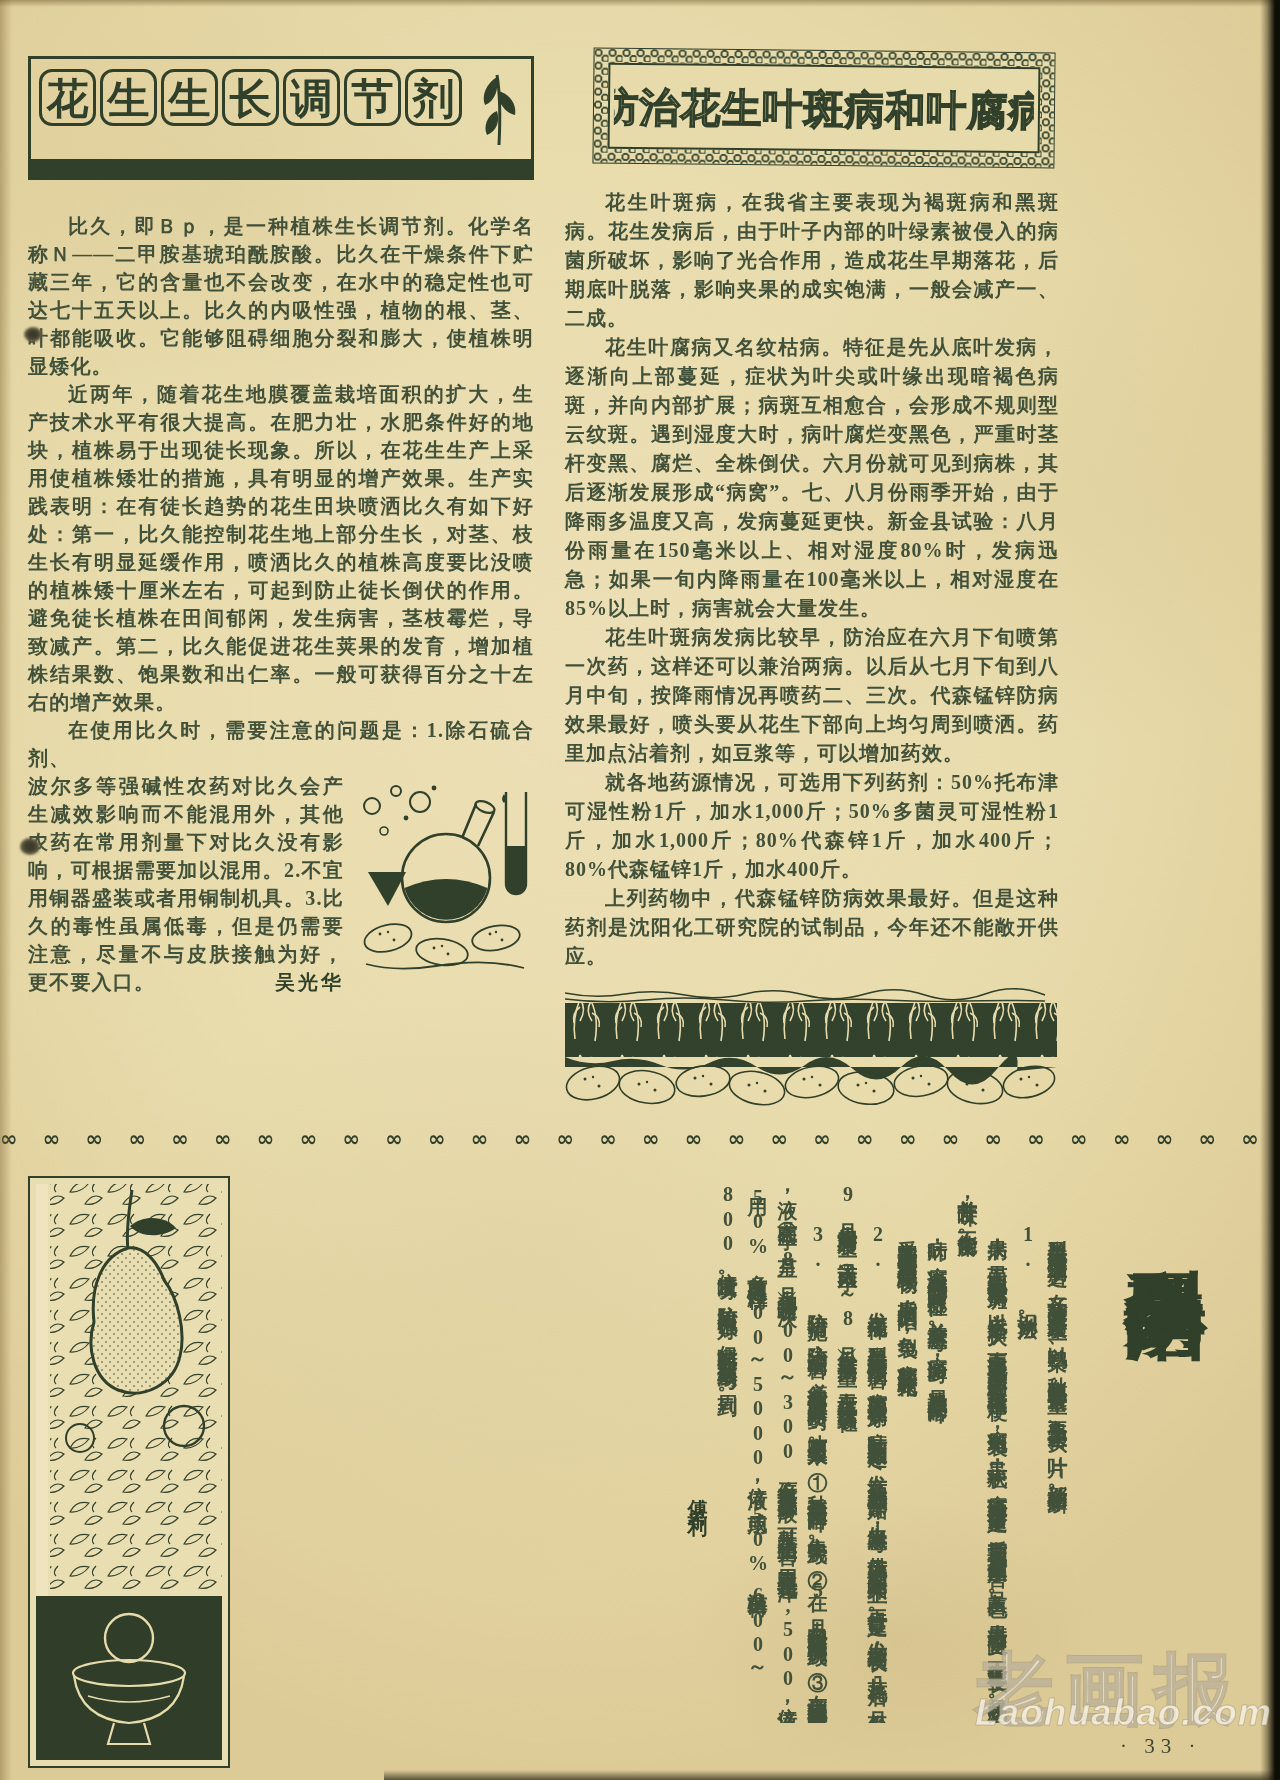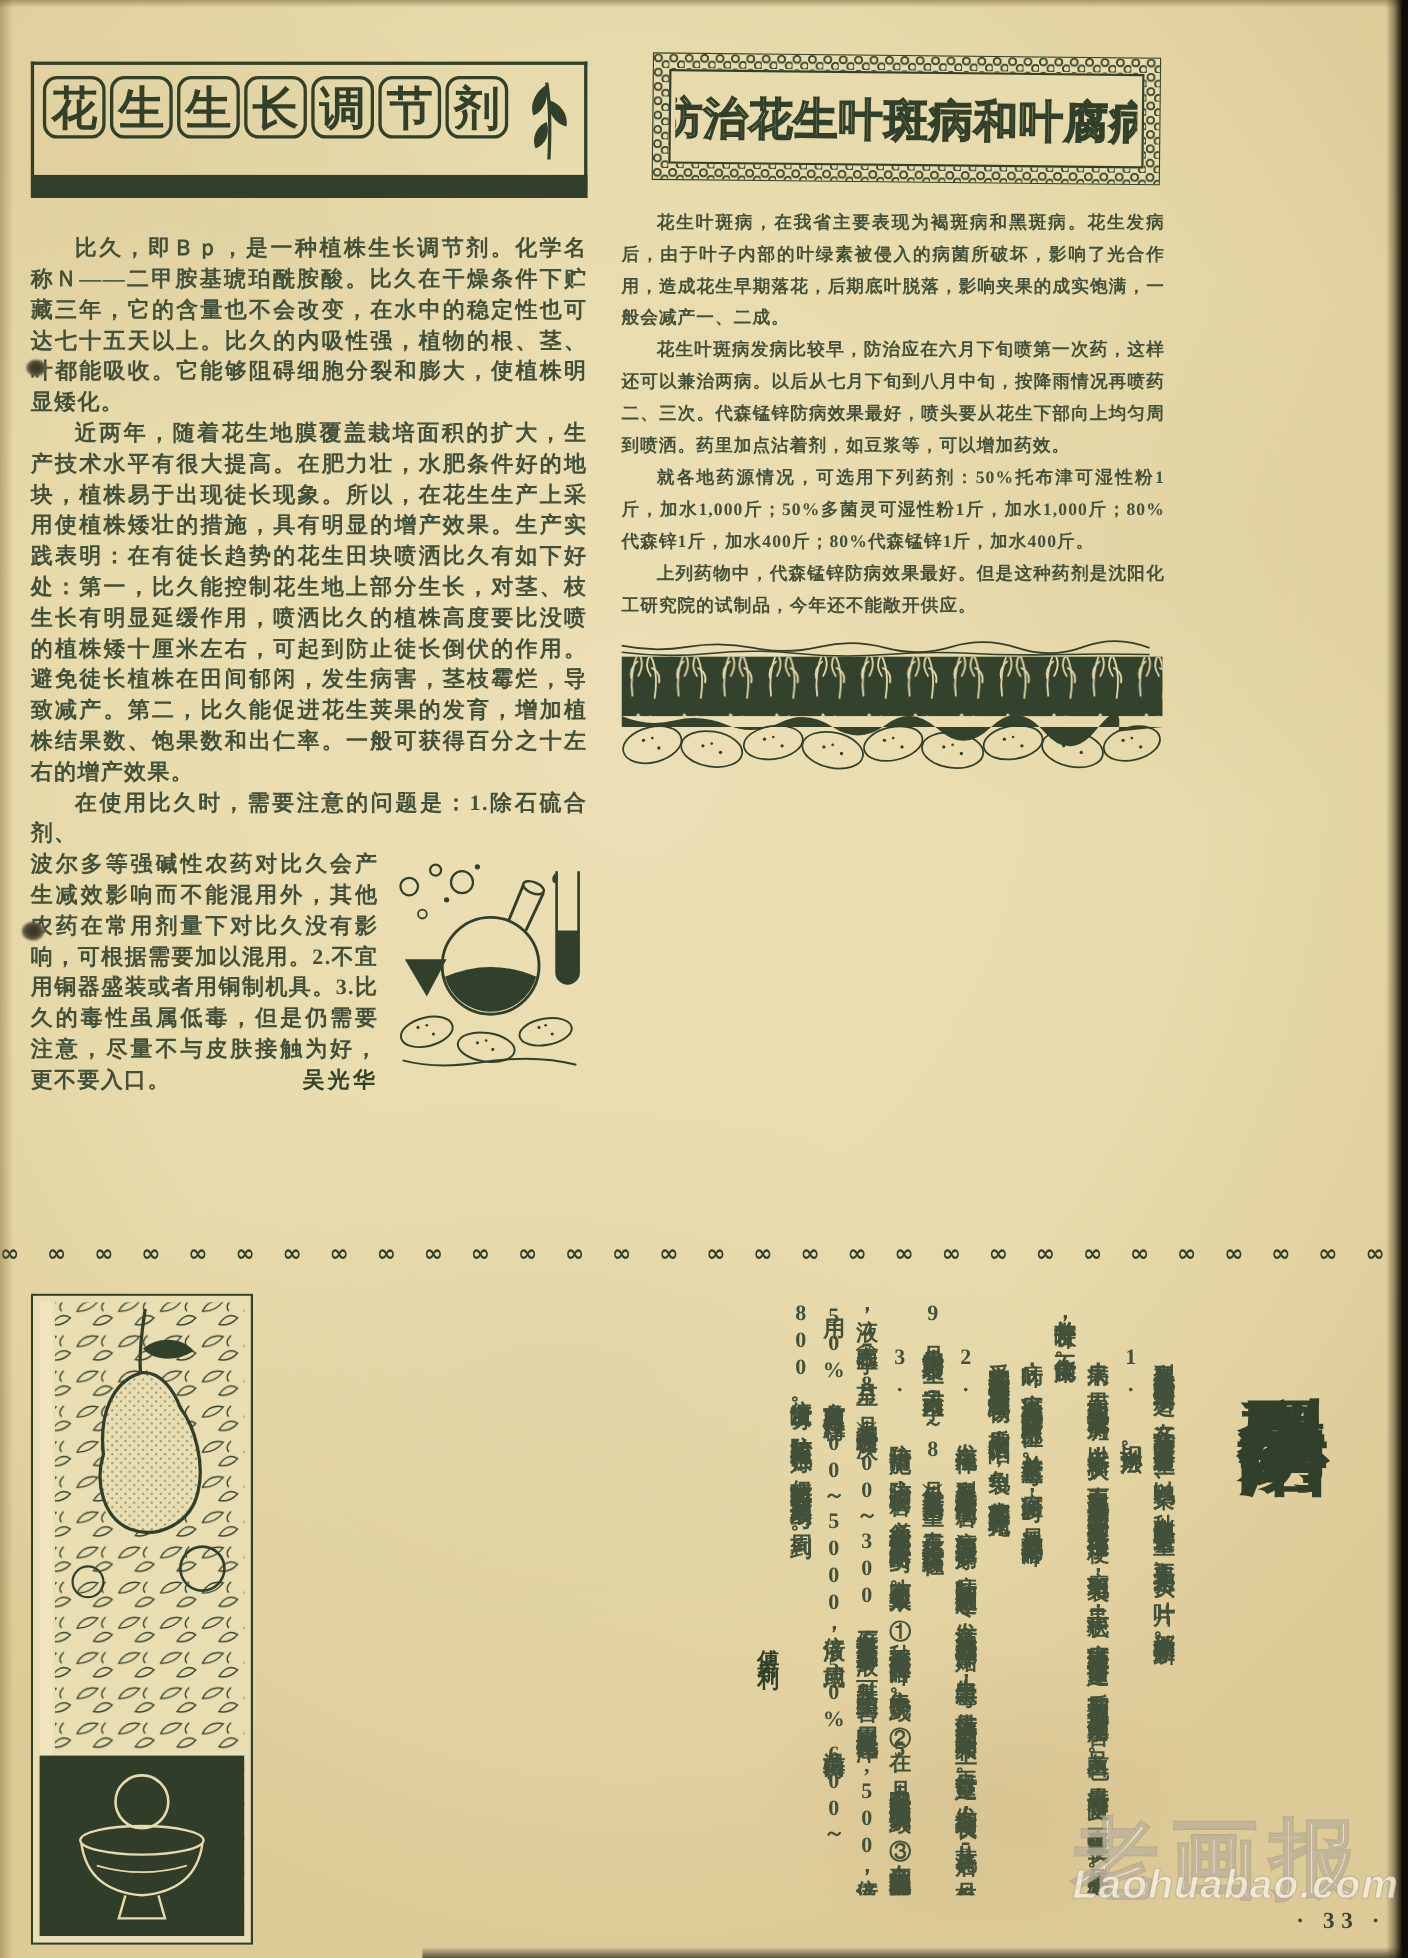--- a/index.html
+++ b/index.html
@@ -65,21 +65,21 @@
     background-color:var(--paper);
     background-image:
       radial-gradient(circle at 4px 4px, transparent 2px, var(--ink) 2.6px 3.8px, transparent 4.4px),
       radial-gradient(circle at 11px 10px, transparent 2px, var(--ink) 2.6px 3.8px, transparent 4.4px);
     background-size:14px 13px;}
   .banner-inner{position:absolute;inset:14px;background:var(--paper);border:2px solid var(--ink-dark);
     display:flex;align-items:center;justify-content:center;overflow:hidden;}
   .banner-inner svg{display:block;}
   .banner-title-text{fill:none;stroke:var(--ink-dark);stroke-width:1.4px;
     font-family:"Liberation Serif","DejaVu Serif",serif;font-weight:bold;}
-  .right-article .body{margin-top:22px;font-size:16px;line-height:29px;letter-spacing:1px;
+  .right-article .body{margin-top:22px;font-size:20px;line-height:29px;letter-spacing:1px;
     text-align:justify;font-weight:600;color:var(--text);}
   .right-article .body p{text-indent:2em;}
   .ra-author{text-align:right;padding-right:55px;font-weight:bold;color:var(--ink-dark);
     letter-spacing:3px;margin-top:4px;font-size:20px;}
   .band-illus{margin-top:16px;}
 
   
   .divider{position:absolute;left:0;top:1124px;width:1280px;height:30px;overflow:hidden;
     white-space:nowrap;text-align:center;color:var(--ink-dark);font-weight:bold;
     font-size:21px;letter-spacing:9px;line-height:30px;
@@ -99,22 +99,22 @@
 
   
   .wm-cn{position:absolute;left:975px;top:1638px;z-index:6;
     font-family:"Liberation Sans","DejaVu Sans",sans-serif;
     font-weight:bold;font-size:78px;letter-spacing:12px;
     color:rgba(244,239,226,.60);-webkit-text-stroke:2px rgba(160,148,120,.55);}
   .wm-url{position:absolute;left:975px;top:1692px;z-index:6;
     font-family:"Liberation Sans","DejaVu Sans",sans-serif;
     font-style:italic;font-weight:bold;font-size:37px;letter-spacing:1px;
     color:rgba(247,242,229,.78);-webkit-text-stroke:1px rgba(160,148,120,.5);}
-  .page-num{position:absolute;left:1120px;top:1734px;width:140px;text-align:right;
-    font-size:21px;letter-spacing:6px;color:#3d4634;font-weight:700;}
+  .page-num{position:absolute;left:1120px;top:1734px;width:140px;text-align:left;
+    font-size:21px;letter-spacing:6px;color:#3d4634;font-weight:400;}
 
   svg .ink-line{stroke:var(--ink-dark);fill:none;}
   svg .ink-fill{fill:var(--ink-dark);}
   svg .paper-line{stroke:var(--paper);fill:none;}
 </style>
 </head>
 <body>
 
 <div id="page">
 
@@ -191,20 +191,21 @@
     <div class="banner">
       <div class="banner-inner">
         <svg width="420" height="58" viewBox="0 0 420 58">
           <text class="banner-title-text" x="210" y="44" text-anchor="middle" font-size="40" letter-spacing="1">防治花生叶斑病和叶腐病</text>
         </svg>
       </div>
     </div>
 
     <div class="body">
       <p>花生叶斑病，在我省主要表现为褐斑病和黑斑病。花生发病后，由于叶子内部的叶绿素被侵入的病菌所破坏，影响了光合作用，造成花生早期落花，后期底叶脱落，影响夹果的成实饱满，一般会减产一、二成。</p>
+      <p>花生叶腐病又名纹枯病。特征是先从底叶发病，逐渐向上部蔓延，症状为叶尖或叶缘出现暗褐色病斑，并向内部扩展；病斑互相愈合，会形成不规则型云纹斑。遇到湿度大时，病叶腐烂变黑色，严重时茎杆变黑、腐烂、全株倒伏。六月份就可见到病株，其后逐渐发展形成“病窝”。七、八月份雨季开始，由于降雨多温度又高，发病蔓延更快。新金县试验：八月份雨量在150毫米以上、相对湿度80%时，发病迅急；如果一旬内降雨量在100毫米以上，相对湿度在85%以上时，病害就会大量发生。</p>
       <p>花生叶斑病发病比较早，防治应在六月下旬喷第一次药，这样还可以兼治两病。以后从七月下旬到八月中旬，按降雨情况再喷药二、三次。代森锰锌防病效果最好，喷头要从花生下部向上均匀周到喷洒。药里加点沾着剂，如豆浆等，可以增加药效。</p>
       <p>就各地药源情况，可选用下列药剂：50%托布津可湿性粉1斤，加水1,000斤；50%多菌灵可湿性粉1斤，加水1,000斤；80%代森锌1斤，加水400斤；80%代森锰锌1斤，加水400斤。</p>
       <p>上列药物中，代森锰锌防病效果最好。但是这种药剂是沈阳化工研究院的试制品，今年还不能敞开供应。</p>
     </div>
 
     <div class="band-illus">
       <svg width="492" height="122" viewBox="0 0 492 122">
         <defs>
           <pattern id="pp" width="42" height="56" patternUnits="userSpaceOnUse">
             <g stroke="#e8dbab" stroke-width="1.6" fill="none">

